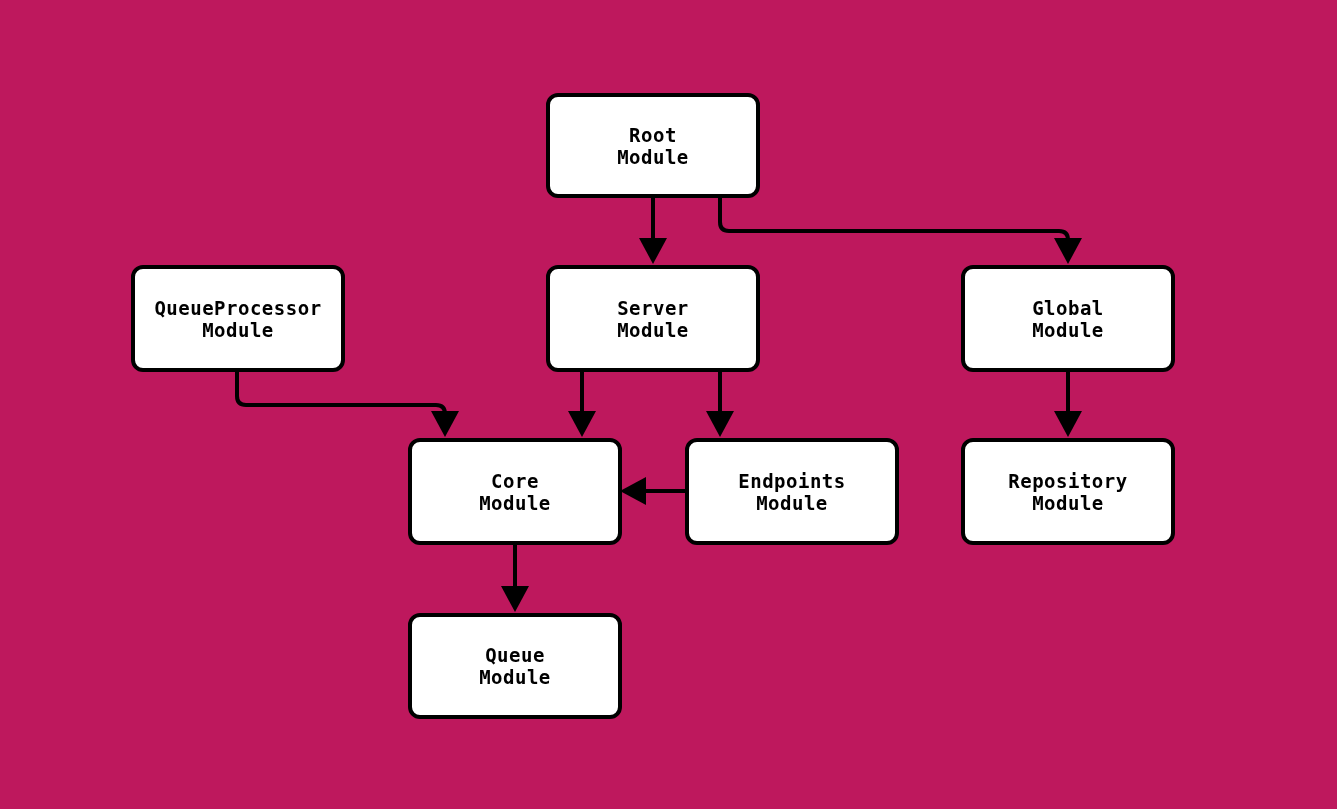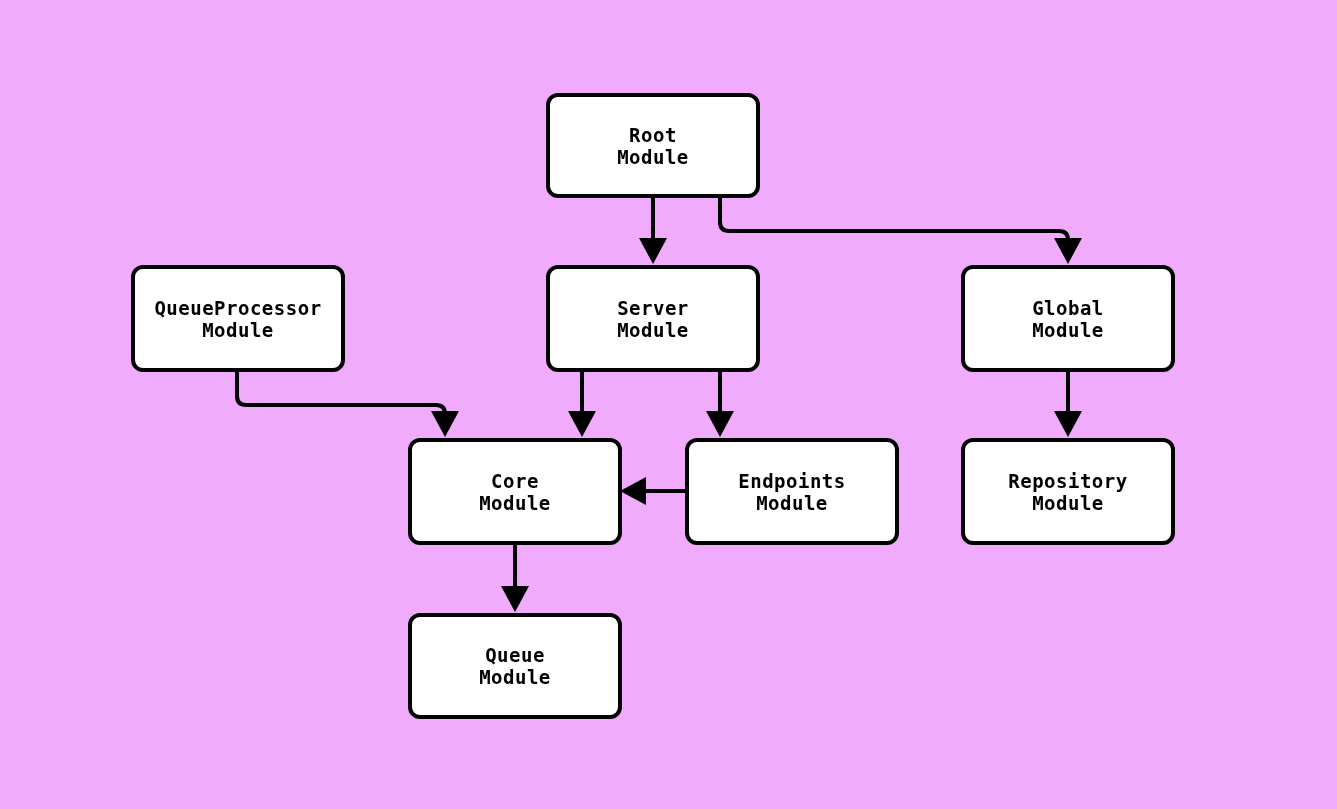--- a/index.html
+++ b/index.html
@@ -7,21 +7,21 @@
     padding: 0;
     background: #ffffff;
   }
   body {
     font-family: "DejaVu Sans Mono", "Liberation Mono", monospace;
   }
   #canvas {
     position: relative;
     width: 1337px;
     height: 809px;
-    background: #f0abfc;
+    background: #be185d;
     overflow: hidden;
   }
   #diagram-svg {
     position: absolute;
     top: 0;
     left: 0;
     width: 1337px;
     height: 809px;
   }
   .node-box {

